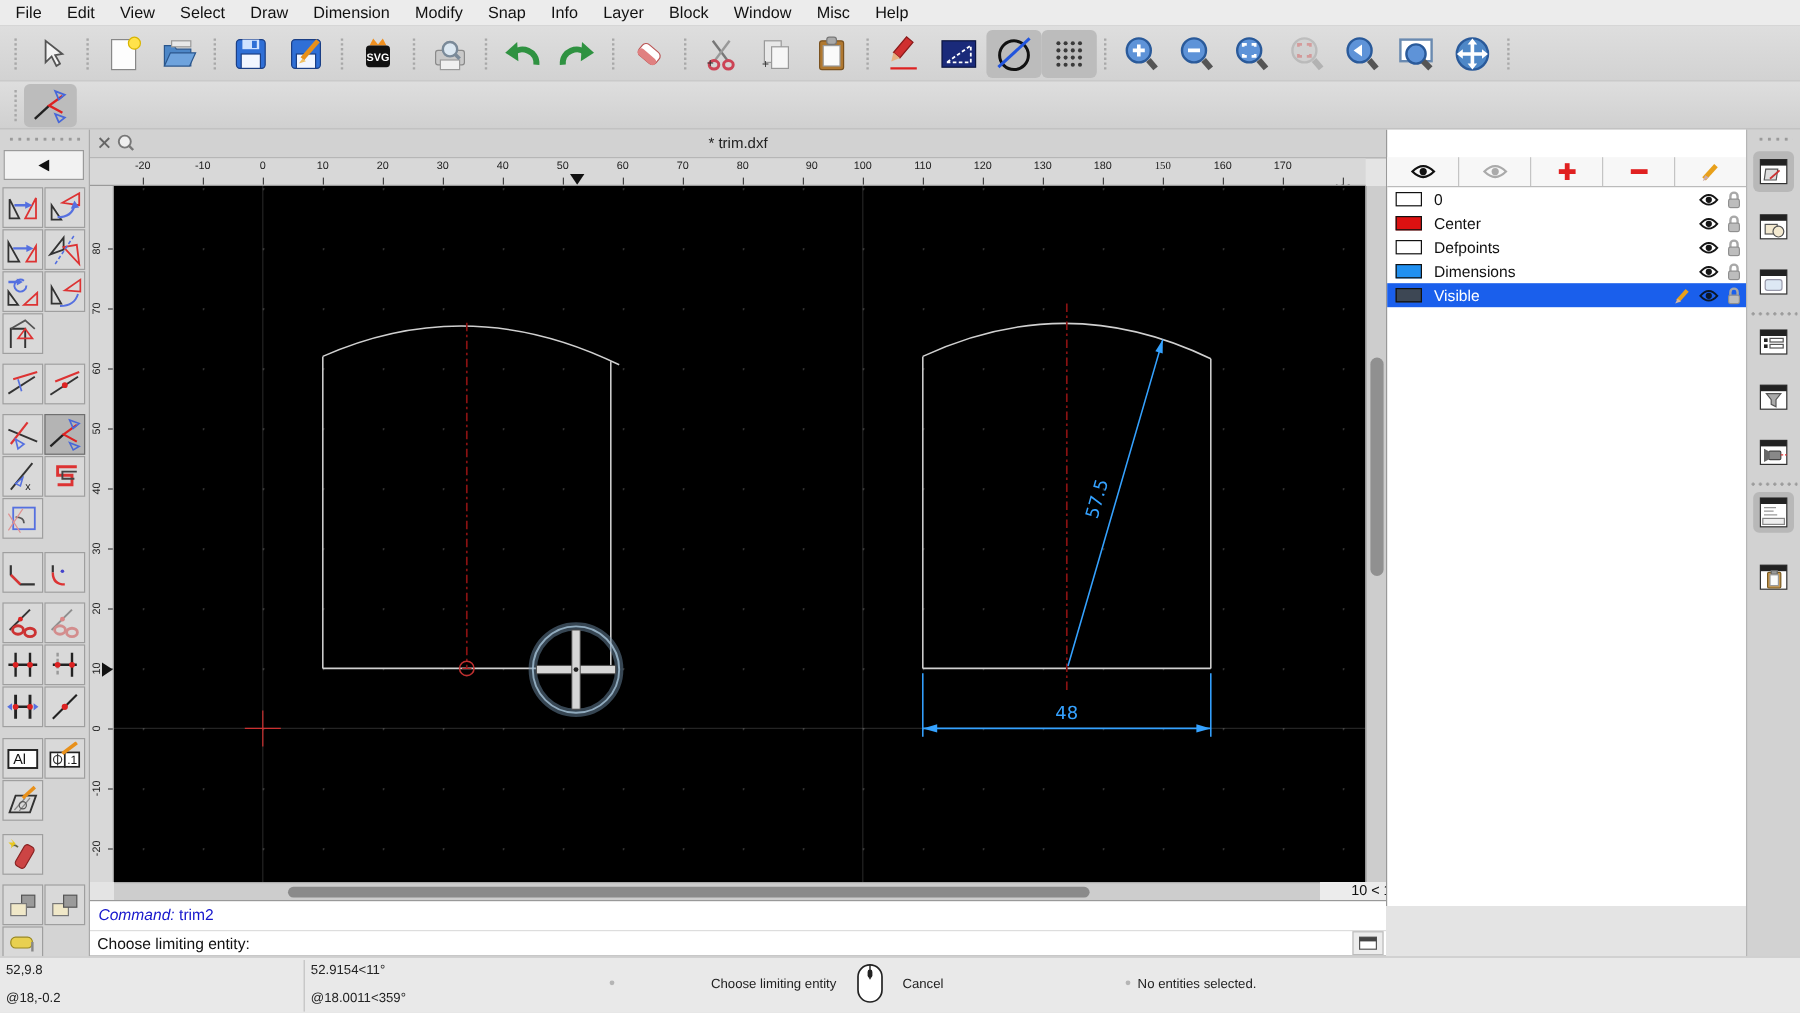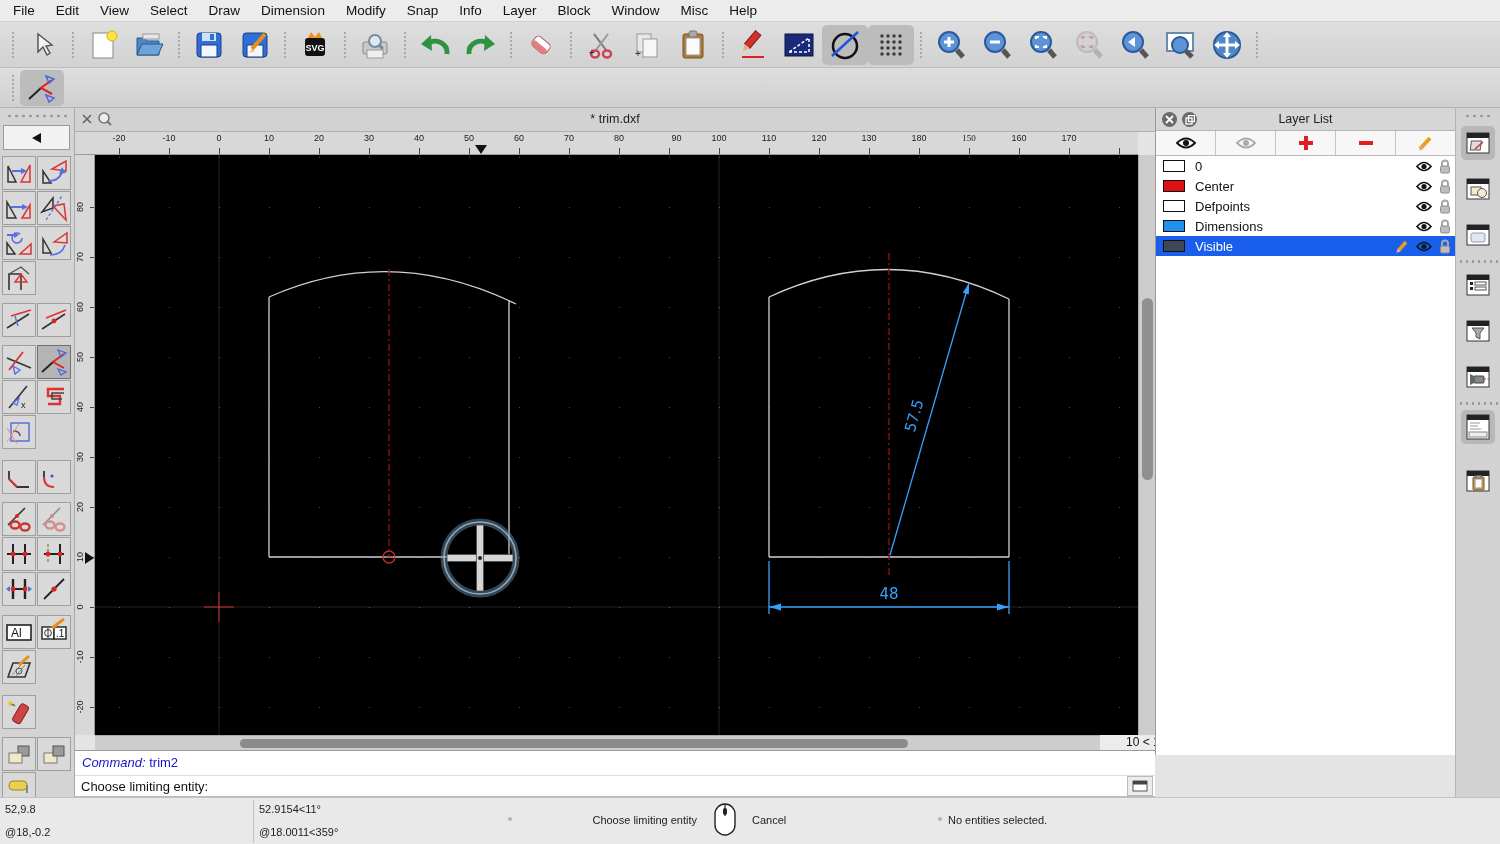--- a/index.html
+++ b/index.html
@@ -713,35 +713,20 @@
   <input id="cmd-input" value="" style="">
   <div id="cmd-kbd-btn">
     <svg width="16" height="12">
         <rect x="1" y="1" width="14" height="10" fill="#fff" stroke="#555"></rect>
         <rect x="1" y="1" width="14" height="3.5" fill="#444"></rect>
       </svg>
   </div>
 </div>
 
 <div id="layerpanel">
-  <div id="layer-titlebar">
-    <div id="layer-title">Layer List</div>
-    <div class="circ-btn" style="left:6px">
-      <svg width="9" height="9">
-          <line x1="1" y1="1" x2="8" y2="8" stroke="#fff" stroke-width="1.8"></line>
-          <line x1="8" y1="1" x2="1" y2="8" stroke="#fff" stroke-width="1.8"></line>
-        </svg>
-    </div>
-    <div class="circ-btn" style="left:26px">
-      <svg width="10" height="10">
-          <rect x="1" y="3" width="6" height="6" fill="none" stroke="#fff" stroke-width="1.3"></rect>
-          <rect x="3.5" y="0.5" width="6" height="6" fill="none" stroke="#fff" stroke-width="1.3"></rect>
-        </svg>
-    </div>
-  </div>
   <div id="layer-toolbar">
     <div class="ltb">
       <svg width="22" height="14">
           <path d="M2 7 Q11 -2 20 7 Q11 16 2 7 Z" fill="none" stroke="#111" stroke-width="1.8"></path>
           <circle cx="11" cy="7" r="3" fill="#111"></circle>
         </svg>
     </div>
     <div class="ltb">
       <svg width="22" height="14">
           <path d="M2 7 Q11 -2 20 7 Q11 16 2 7 Z" fill="none" stroke="#aaa" stroke-width="1.8"></path>

